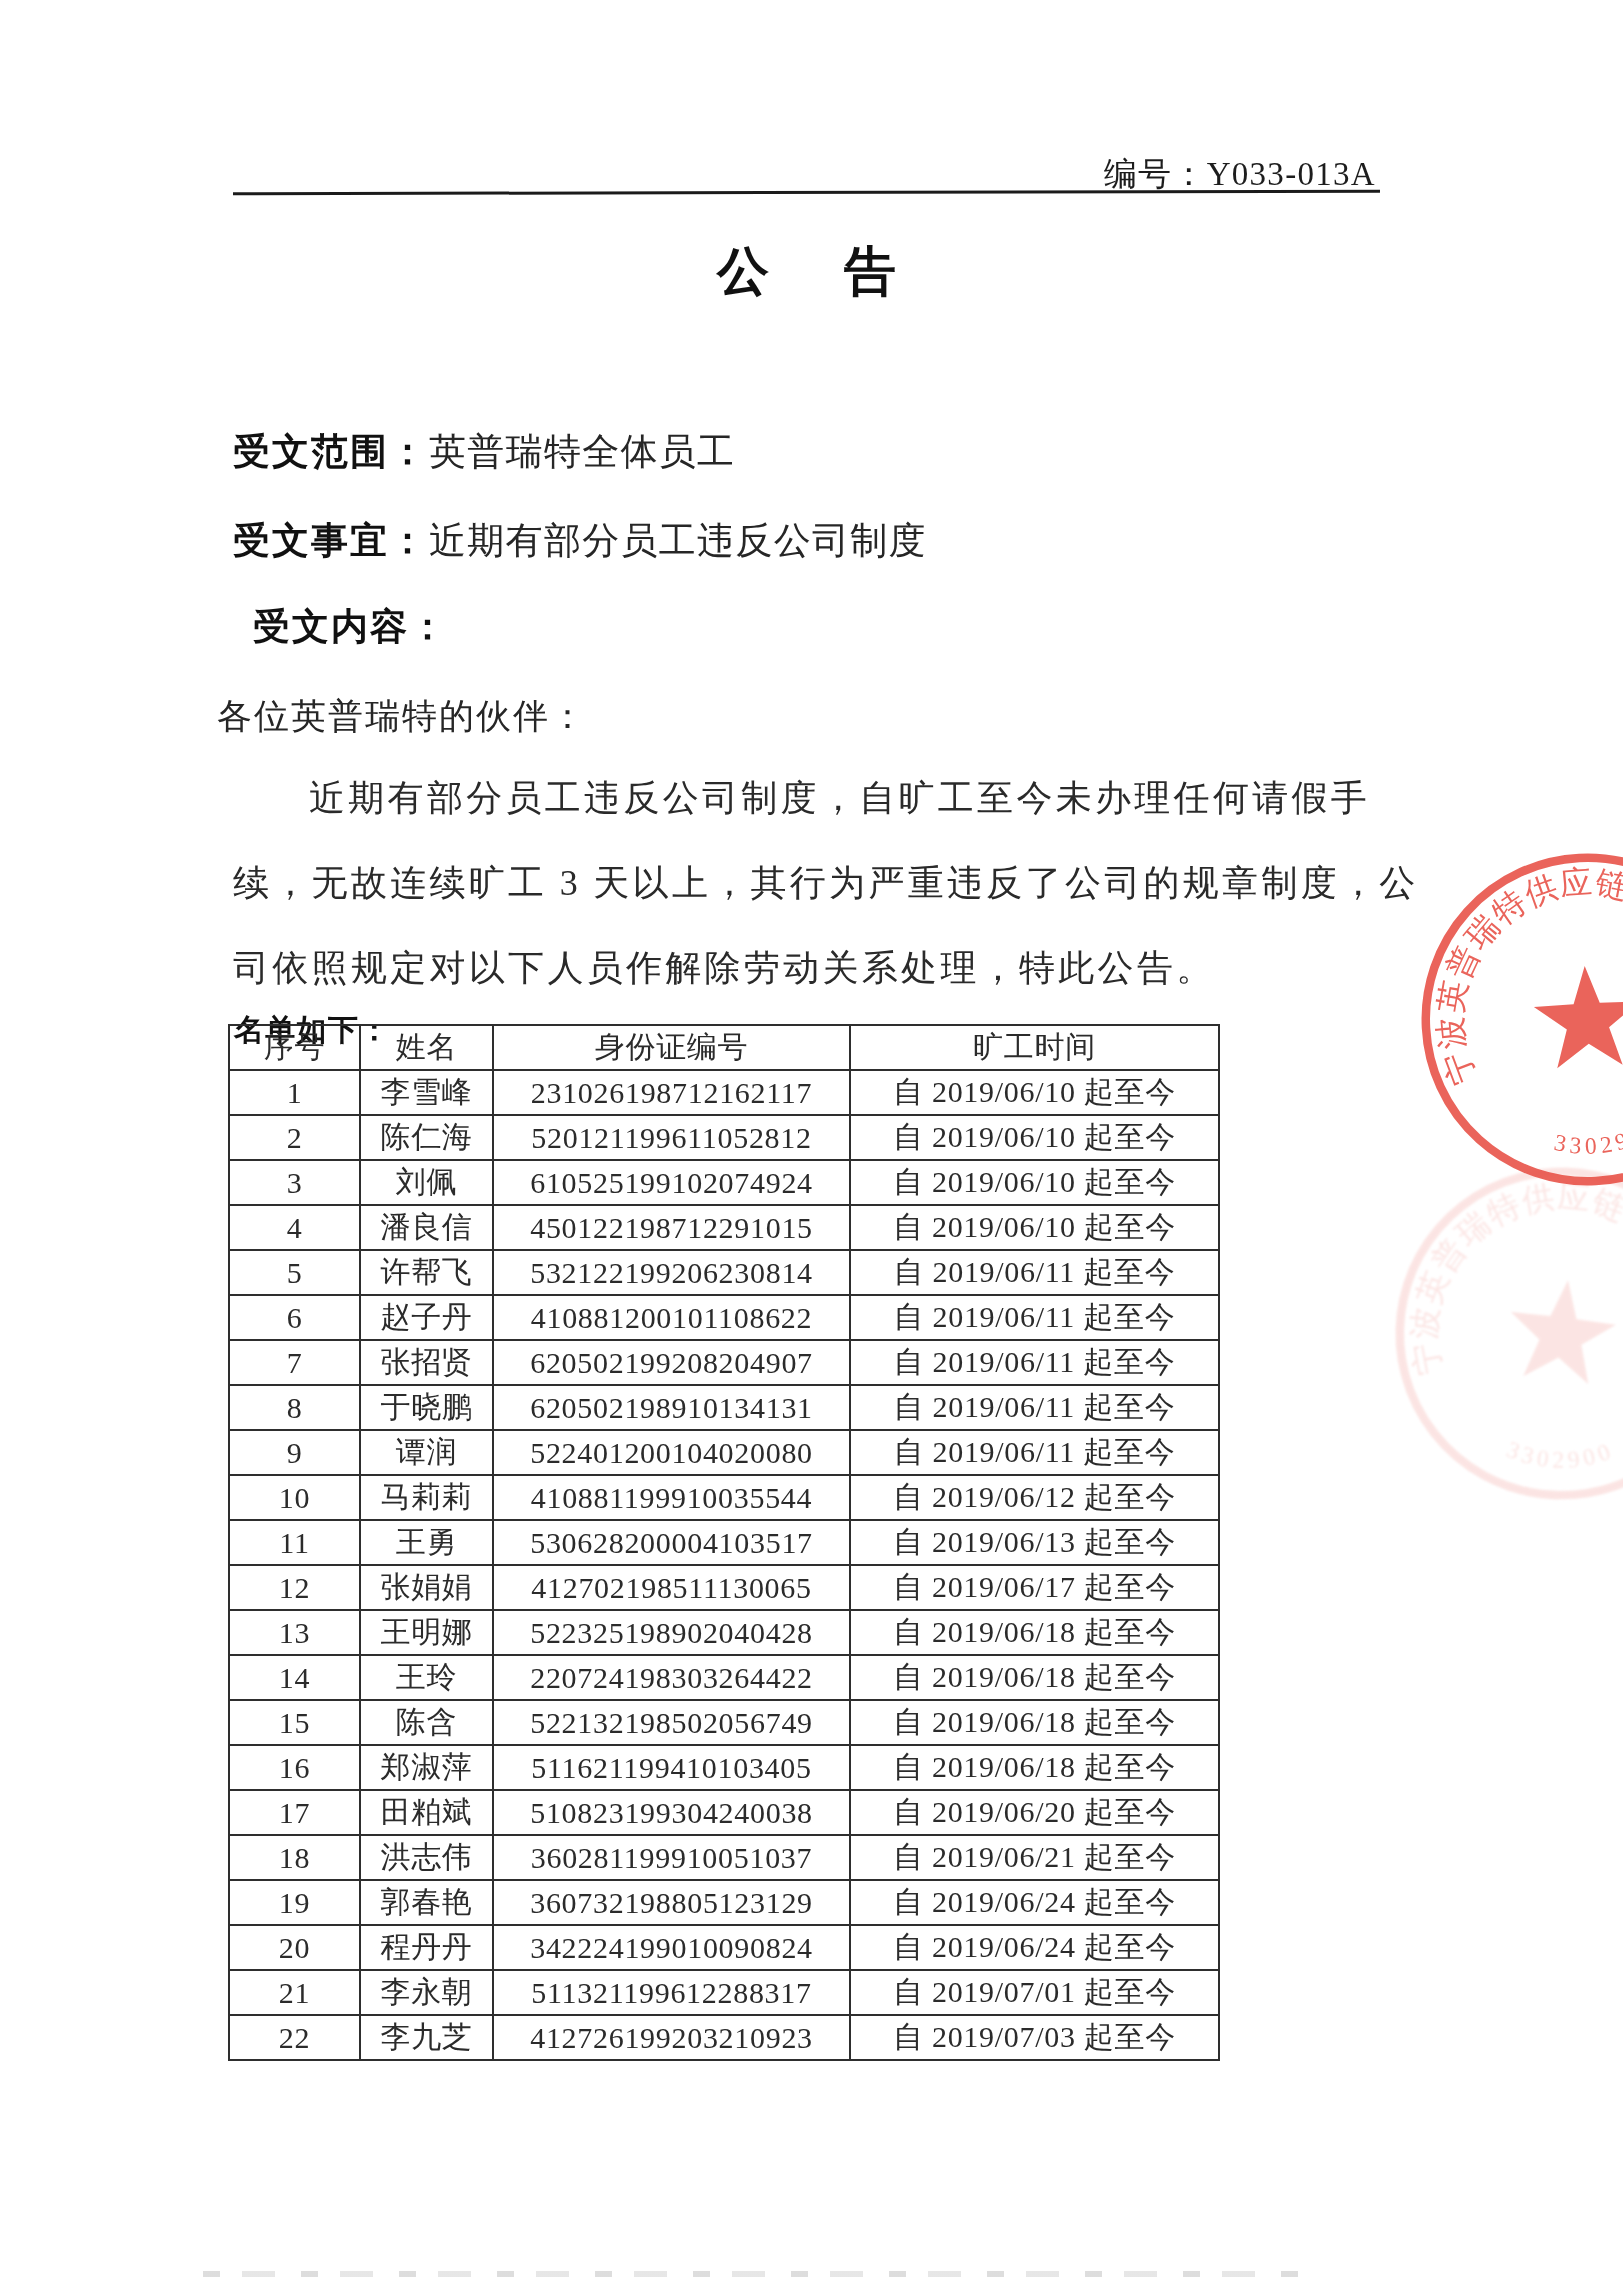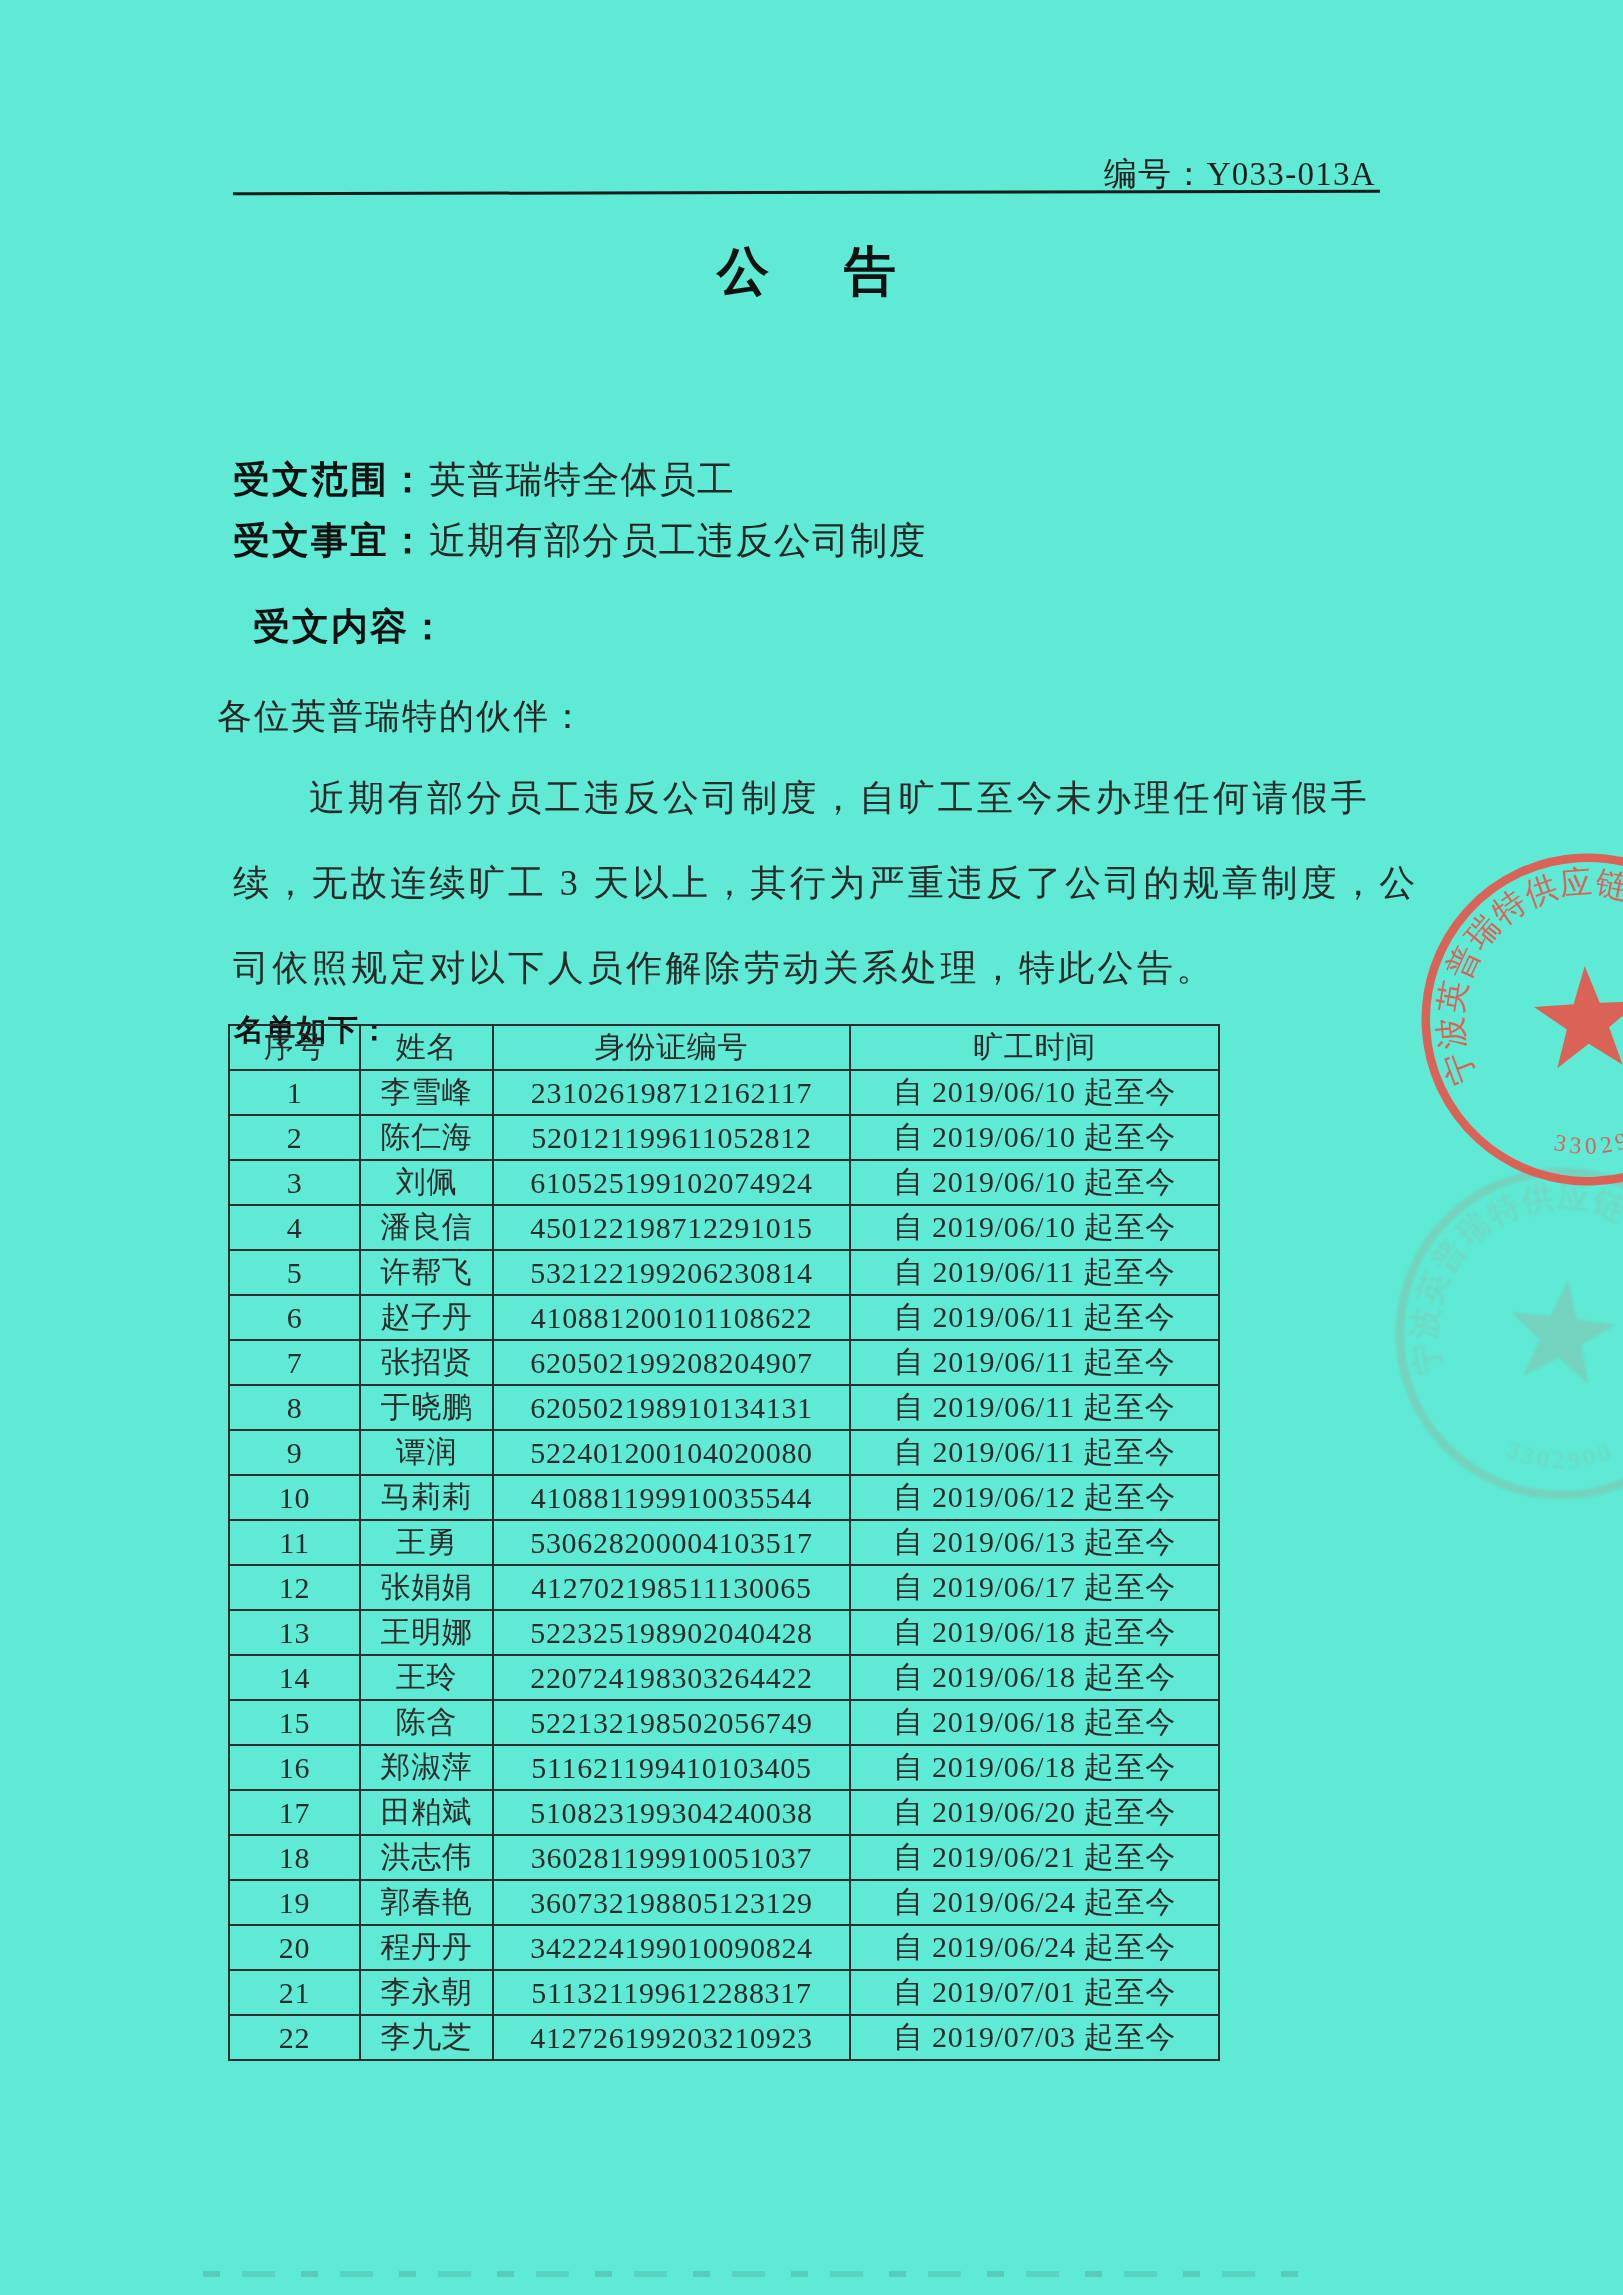--- a/index.html
+++ b/index.html
@@ -1,20 +1,20 @@
 <!DOCTYPE html>
 <html style="--stamp-color: #e8544a;font-size:10.5px"><head>
 <meta charset="utf-8">
 <style>
   html,body{margin:0;padding:0;background:#9a9a9a;}
   .page{
     position:relative;
     width:1623px;height:2295px;
     margin:0 auto;
-    background:#5eead4;
+    background:#ffffff;
     overflow:hidden;
     font-family:"Liberation Serif","DejaVu Serif",serif;
     color:#222;
   }
   
   .doc-no{
     position:absolute;top:152px;right:247px;
     font-size:33px;letter-spacing:1.3px;color:#1d1d1d;
   }
   .rule{
@@ -23,21 +23,21 @@
   }
   .title{
     position:absolute;left:233px;top:237px;width:1147px;
     text-align:center;font-size:52px;font-weight:bold;
     letter-spacing:31px;color:#111;text-indent:31px;
   }
   
   .meta{position:absolute;left:233px;font-size:37px;white-space:nowrap;}
   .meta .lbl{display:inline-block;width:196px;font-weight:bold;color:#111;letter-spacing:2px;}
   .meta .val{color:#262626;letter-spacing:1.3px;}
-  .meta-0{top:340px;} .meta-1{top:427px;margin-top:28px;} .meta-2{top:516px;} .meta-3{top:602px;margin-left:20px;}
+  .meta-0{top:340px;} .meta-1{top:427px;} .meta-2{top:516px;} .meta-3{top:602px;margin-left:20px;}
   
   .salutation{position:absolute;left:217px;top:693px;font-size:35px;letter-spacing:2px;color:#262626;}
   .bodyline{position:absolute;font-size:36px;letter-spacing:3.3px;color:#2a2a2a;white-space:nowrap;}
   .bodyline-0{left:309px;top:774px;font-family:Liberation Mono, monospace;}
   .bodyline-1{left:233px;top:859px;}
   .bodyline-2{left:233px;top:944px;}
   .list-intro{position:absolute;left:234px;top:1010px;font-size:30px;font-weight:bold;color:#111;letter-spacing:1.3px;}
   
   table.roster{
     position:absolute;left:228px;top:1024px;width:990px;

